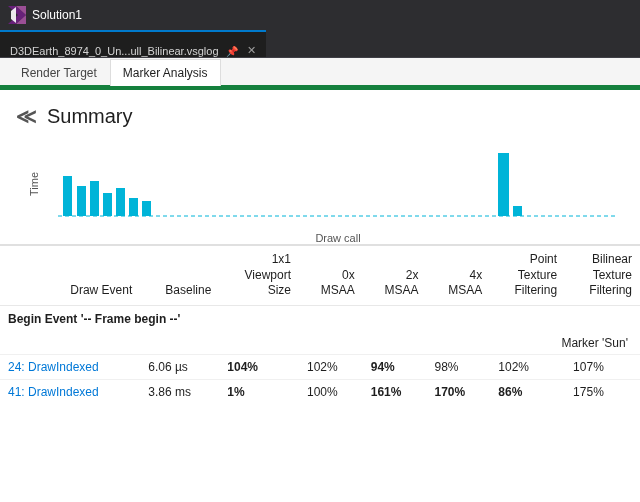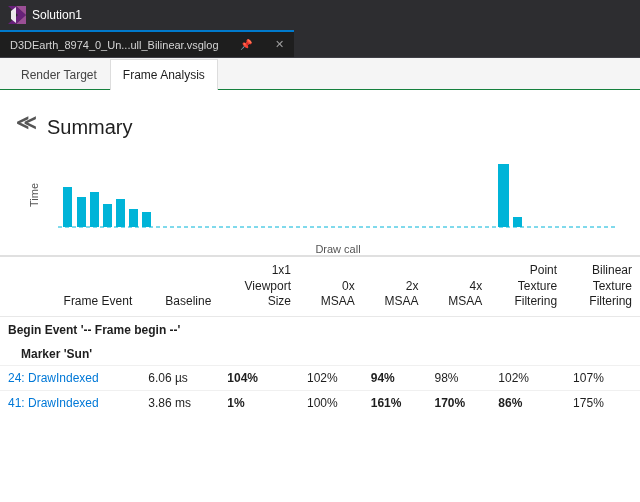--- a/index.html
+++ b/index.html
@@ -33,24 +33,24 @@
     
     .tab-bar {
       background: #2d2d30;
       height: 28px;
       display: flex;
       align-items: stretch;
       border-bottom: 1px solid #3f3f46;
     }
     .tab {
       display: flex;
-      align-items: center;
+      align-items: flex-end;
       padding: 0 10px;
       font-size: 11.5px;
-      gap: 22px;
+      gap: 8px;
       cursor: pointer;
       white-space: nowrap;
     }
     .tab.active {
       background: #1e1e1e;
       color: #d4d4d4;
       border-top: 2px solid #007acc;
     }
     .tab-pin-icon {
       font-size: 10px;
@@ -61,21 +61,21 @@
       color: #9d9d9d;
       cursor: pointer;
     }
 
     
     .toolbar-tabs {
       background: #f5f5f5;
       height: 32px;
       display: flex;
       align-items: stretch;
-      border-bottom: 1px solid #15803d;
+      border-bottom: 5px solid #15803d;
       padding: 0 8px;
     }
     .toolbar-tab {
       display: flex;
       align-items: center;
       padding: 0 12px;
       font-size: 12px;
       cursor: pointer;
       border: 1px solid transparent;
       border-bottom: none;
@@ -109,21 +109,20 @@
     }
     .chevron-down-icon {
       font-size: 16px;
       color: #555;
       font-weight: bold;
     }
     .summary-title {
       font-size: 20px;
       font-weight: 300;
       color: #1e1e1e;
-      margin-top: 12px;
     }
     .chart-y-label {
       position: absolute;
       left: -32px;
       top: 50%;
       transform: rotate(-90deg) translateX(50%);
       font-size: 11px;
       color: #555;
       white-space: nowrap;
     }
@@ -164,23 +163,24 @@
       margin-top: 20px;
     }
     .row-section-header td {
       font-weight: bold;
       padding: 6px 8px;
       background: white;
       color: #1e1e1e;
       border-top: 1px solid #e8e8e8;
     }
     .row-marker td {
-      font-weight: bold;
-      padding: 4px 21px;
-      color: #1e1e1e;
+      font-weight: normal;
+      padding: 4px 12px;
+      color: #1e1e1e;
+      text-align: right;
     }
     .row-data td {
       border-top: 1px solid #f0f0f0;
     }
     .link-text {
       color: #0078d7;
       text-decoration: none;
       cursor: pointer;
     }
     .val-red { color: #d9534f; font-weight: bold; }
@@ -205,21 +205,21 @@
     <span class="tab-pin-icon">📌</span>
     <span class="tab-close-icon">✕</span>
   </div>
 </div>
 
 <div class="toolbar-tabs">
   <div class="toolbar-tab inactive">
     <span>Render Target</span>
   </div>
   <div class="toolbar-tab active">
-    <span>Frame Analysis</span>
+    <span>Marker Analysis</span>
   </div>
 </div>
 
 <div class="main-content">
 
   <div class="summary-header">
     <span class="chevron-down-icon" style="font-size:20px; color:#555; font-weight:bold;">≪</span>
     <span class="summary-title">Summary</span>
   </div>
 
@@ -241,21 +241,21 @@
       <rect x="455" y="68" width="9" height="10" fill="#00b4d8"></rect>
     </svg>
     <div class="chart-x-label">Draw call</div>
   </div>
 
   <div style="height:1px; background:#e0e0e0; margin: 0 0 0 0;"></div>
 
   <table class="data-table">
     <thead>
       <tr>
-        <th style="min-width:110px;">Frame Event</th>
+        <th style="min-width:110px;">Draw Event</th>
         <th>Baseline</th>
         <th>1x1<br>Viewport<br>Size</th>
         <th>0x<br>MSAA</th>
         <th>2x<br>MSAA</th>
         <th>4x<br>MSAA</th>
         <th>Point<br>Texture<br>Filtering</th>
         <th>Bilinear<br>Texture<br>Filtering</th>
       </tr>
     </thead>
     <tbody>

